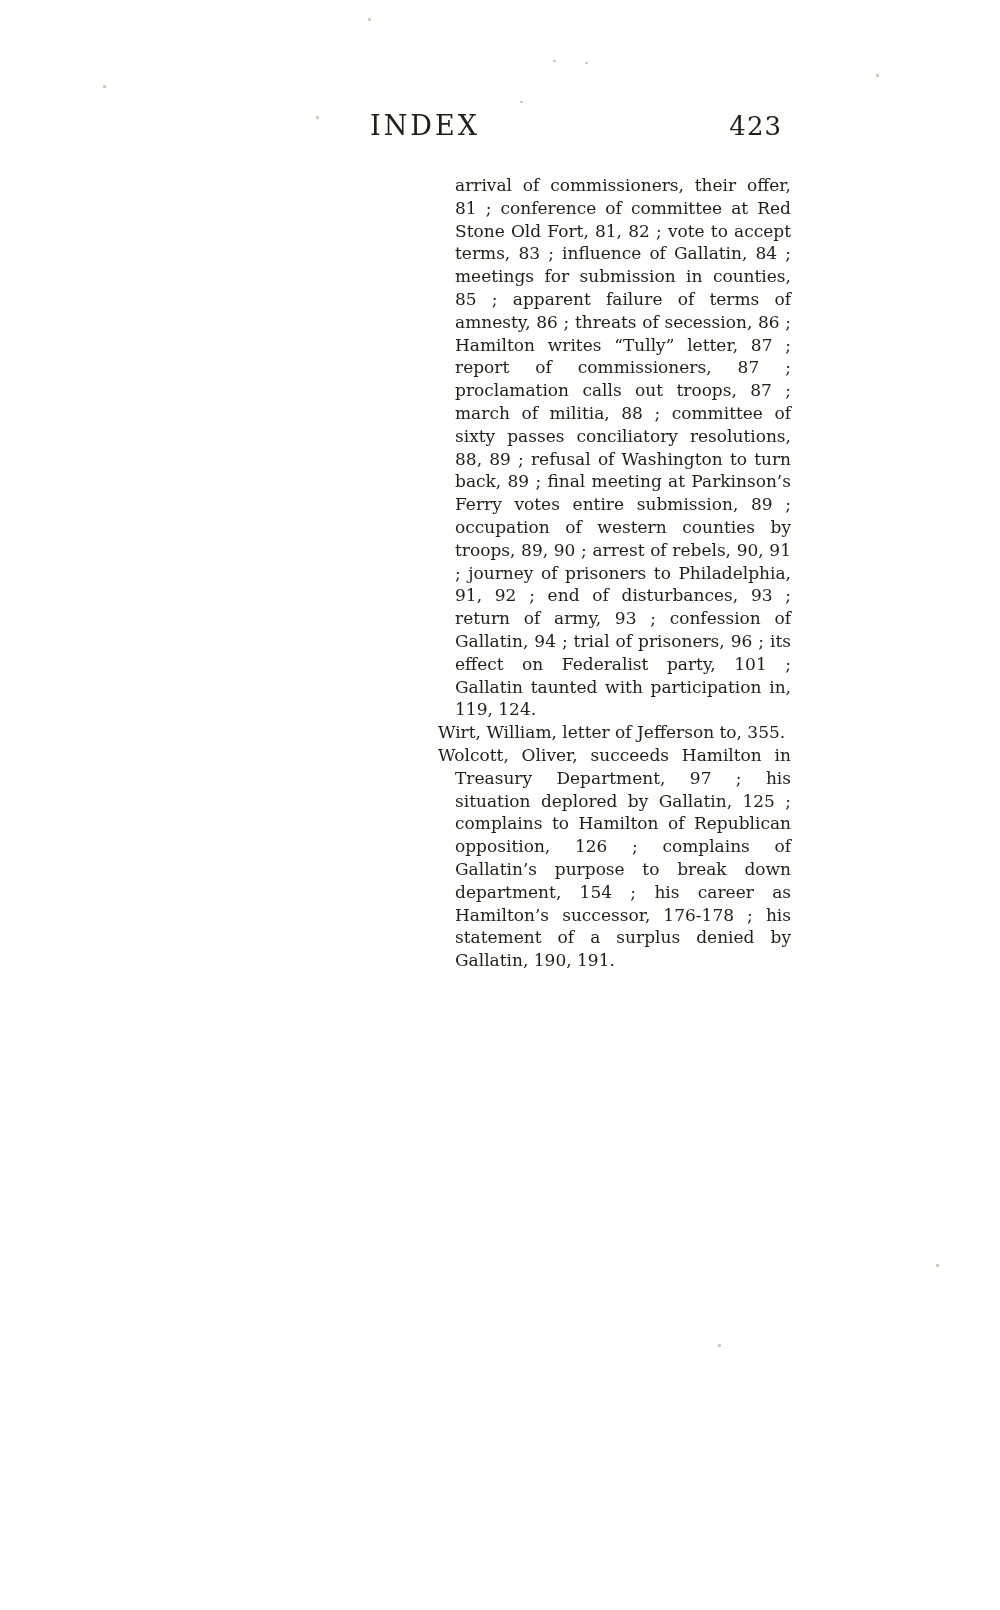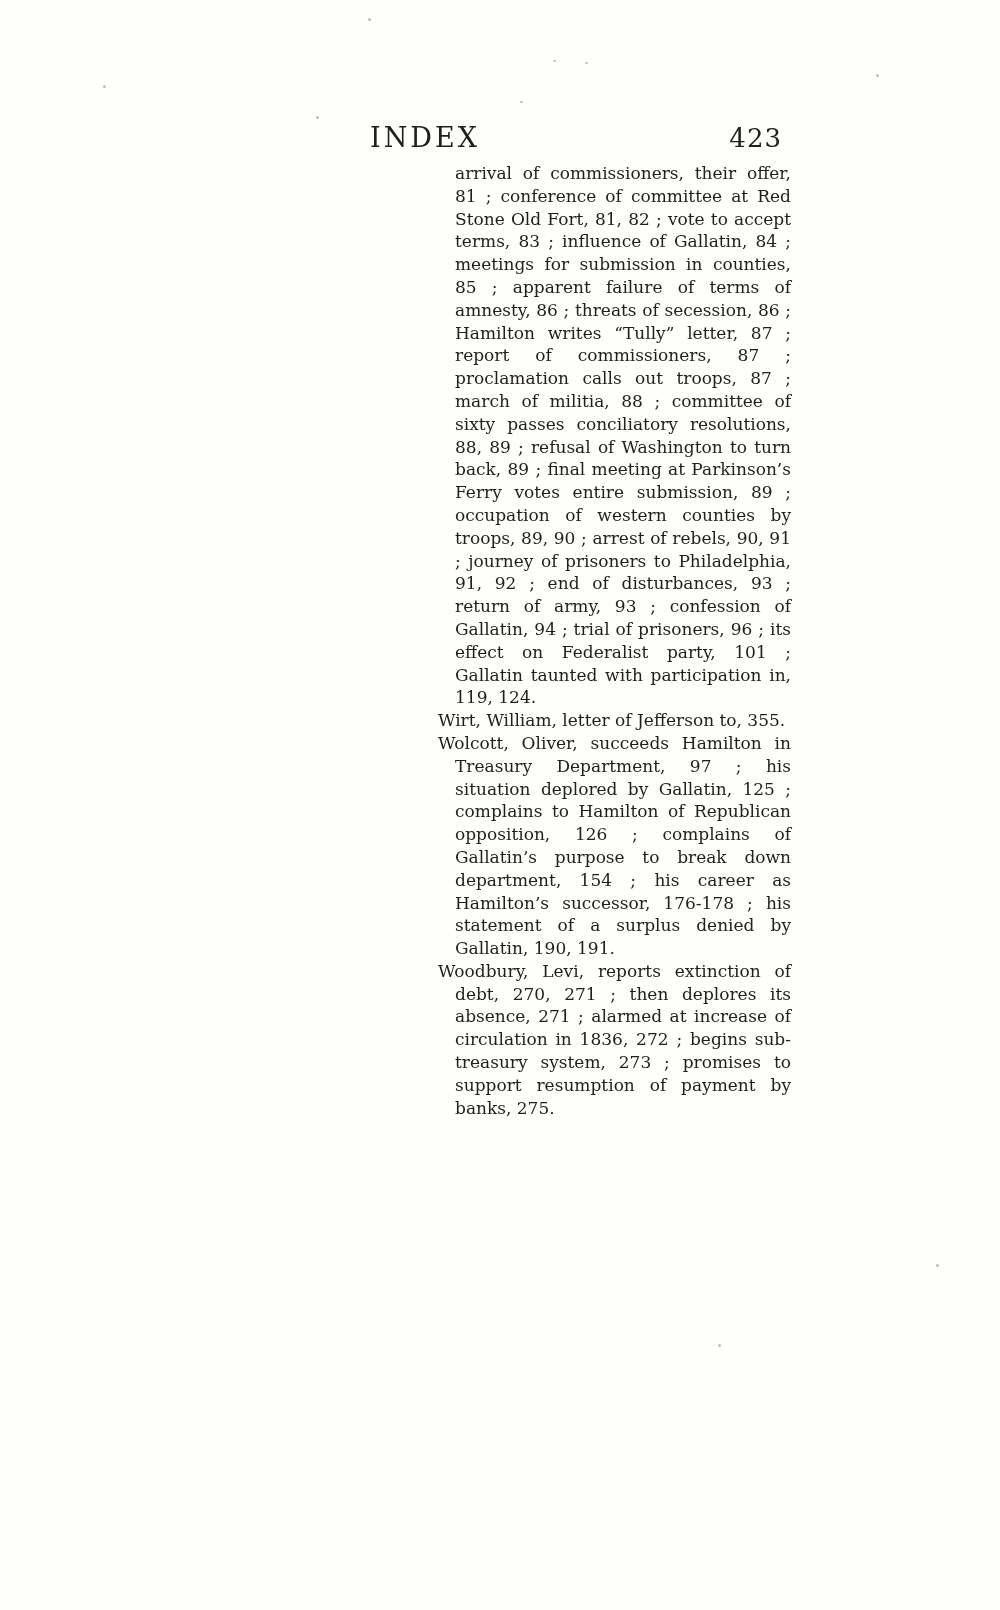--- a/index.html
+++ b/index.html
@@ -11,39 +11,39 @@
     position: relative;
     width: 1000px;
     height: 1610px;
     background: #fefefdff;
     font-family: "DejaVu Serif", serif;
     color: #211e1c;
     overflow: hidden;
   }
   .running-head {
     position: absolute;
-    top: 122px;
+    top: 110px;
     left: 370px;
     width: 412px;
     display: flex;
     justify-content: space-between;
     align-items: flex-end;
   }
   .head-title {
     font-size: 27px;
     letter-spacing: 3px;
     font-weight: 400;
   }
   .head-page-number {
     font-size: 26px;
     letter-spacing: 1px;
   }
   .column {
     position: absolute;
-    top: 162px;
+    top: 174px;
     left: 438px;
     width: 353px;
     font-size: 17px;
     line-height: 22.8px;
     text-align: justify;
   }
   .para {
     margin: 0;
   }
   
@@ -70,21 +70,20 @@
 
   <div class="running-head">
     <span class="head-title">INDEX</span>
     <span class="head-page-number">423</span>
   </div>
 
   <div class="column">
     <p class="para cont">arrival of commissioners, their offer, 81 ; conference of committee at Red Stone Old Fort, 81, 82 ; vote to accept terms, 83 ; influence of Gallatin, 84 ; meetings for submission in counties, 85 ; apparent failure of terms of amnesty, 86 ; threats of secession, 86 ; Hamilton writes “Tully” letter, 87 ; report of commissioners, 87 ; proclamation calls out troops, 87 ; march of militia, 88 ; committee of sixty passes conciliatory resolutions, 88, 89 ; refusal of Washington to turn back, 89 ; final meeting at Parkinson’s Ferry votes entire submission, 89 ; occupation of western counties by troops, 89, 90 ; arrest of rebels, 90, 91 ; journey of prisoners to Philadelphia, 91, 92 ; end of disturbances, 93 ; return of army, 93 ; confession of Gallatin, 94 ; trial of prisoners, 96 ; its effect on Federalist party, 101 ; Gallatin taunted with participation in, 119, 124.</p>
     <p class="para entry">Wirt, William, letter of Jefferson to, 355.</p>
     <p class="para entry">Wolcott, Oliver, succeeds Hamilton in Treasury Department, 97 ; his situation deplored by Gallatin, 125 ; complains to Hamilton of Republican opposition, 126 ; complains of Gallatin’s purpose to break down department, 154 ; his career as Hamilton’s successor, 176-178 ; his statement of a surplus denied by Gallatin, 190, 191.</p>
-    <p class="para entry">Woodbury, Levi, reports extinction of debt, 270, 271 ; then deplores its absence, 271 ; alarmed at increase of circulation in 1836, 272 ; begins sub-treasury system, 273 ; promises to support resumption of payment by banks, 275.</p>
   </div>
 
   <div class="speck" style="left:368px; top:18px;  width:3px; height:3px;"></div>
   <div class="speck" style="left:553px; top:60px;  width:3px; height:2px;"></div>
   <div class="speck" style="left:585px; top:62px;  width:3px; height:2px;"></div>
   <div class="speck" style="left:103px; top:85px;  width:3px; height:3px;"></div>
   <div class="speck" style="left:876px; top:74px;  width:3px; height:3px;"></div>
   <div class="speck" style="left:520px; top:101px; width:3px; height:2px;"></div>
   <div class="speck" style="left:316px; top:116px; width:3px; height:3px;"></div>
   <div class="speck" style="left:718px; top:1344px; width:3px; height:3px;"></div>

